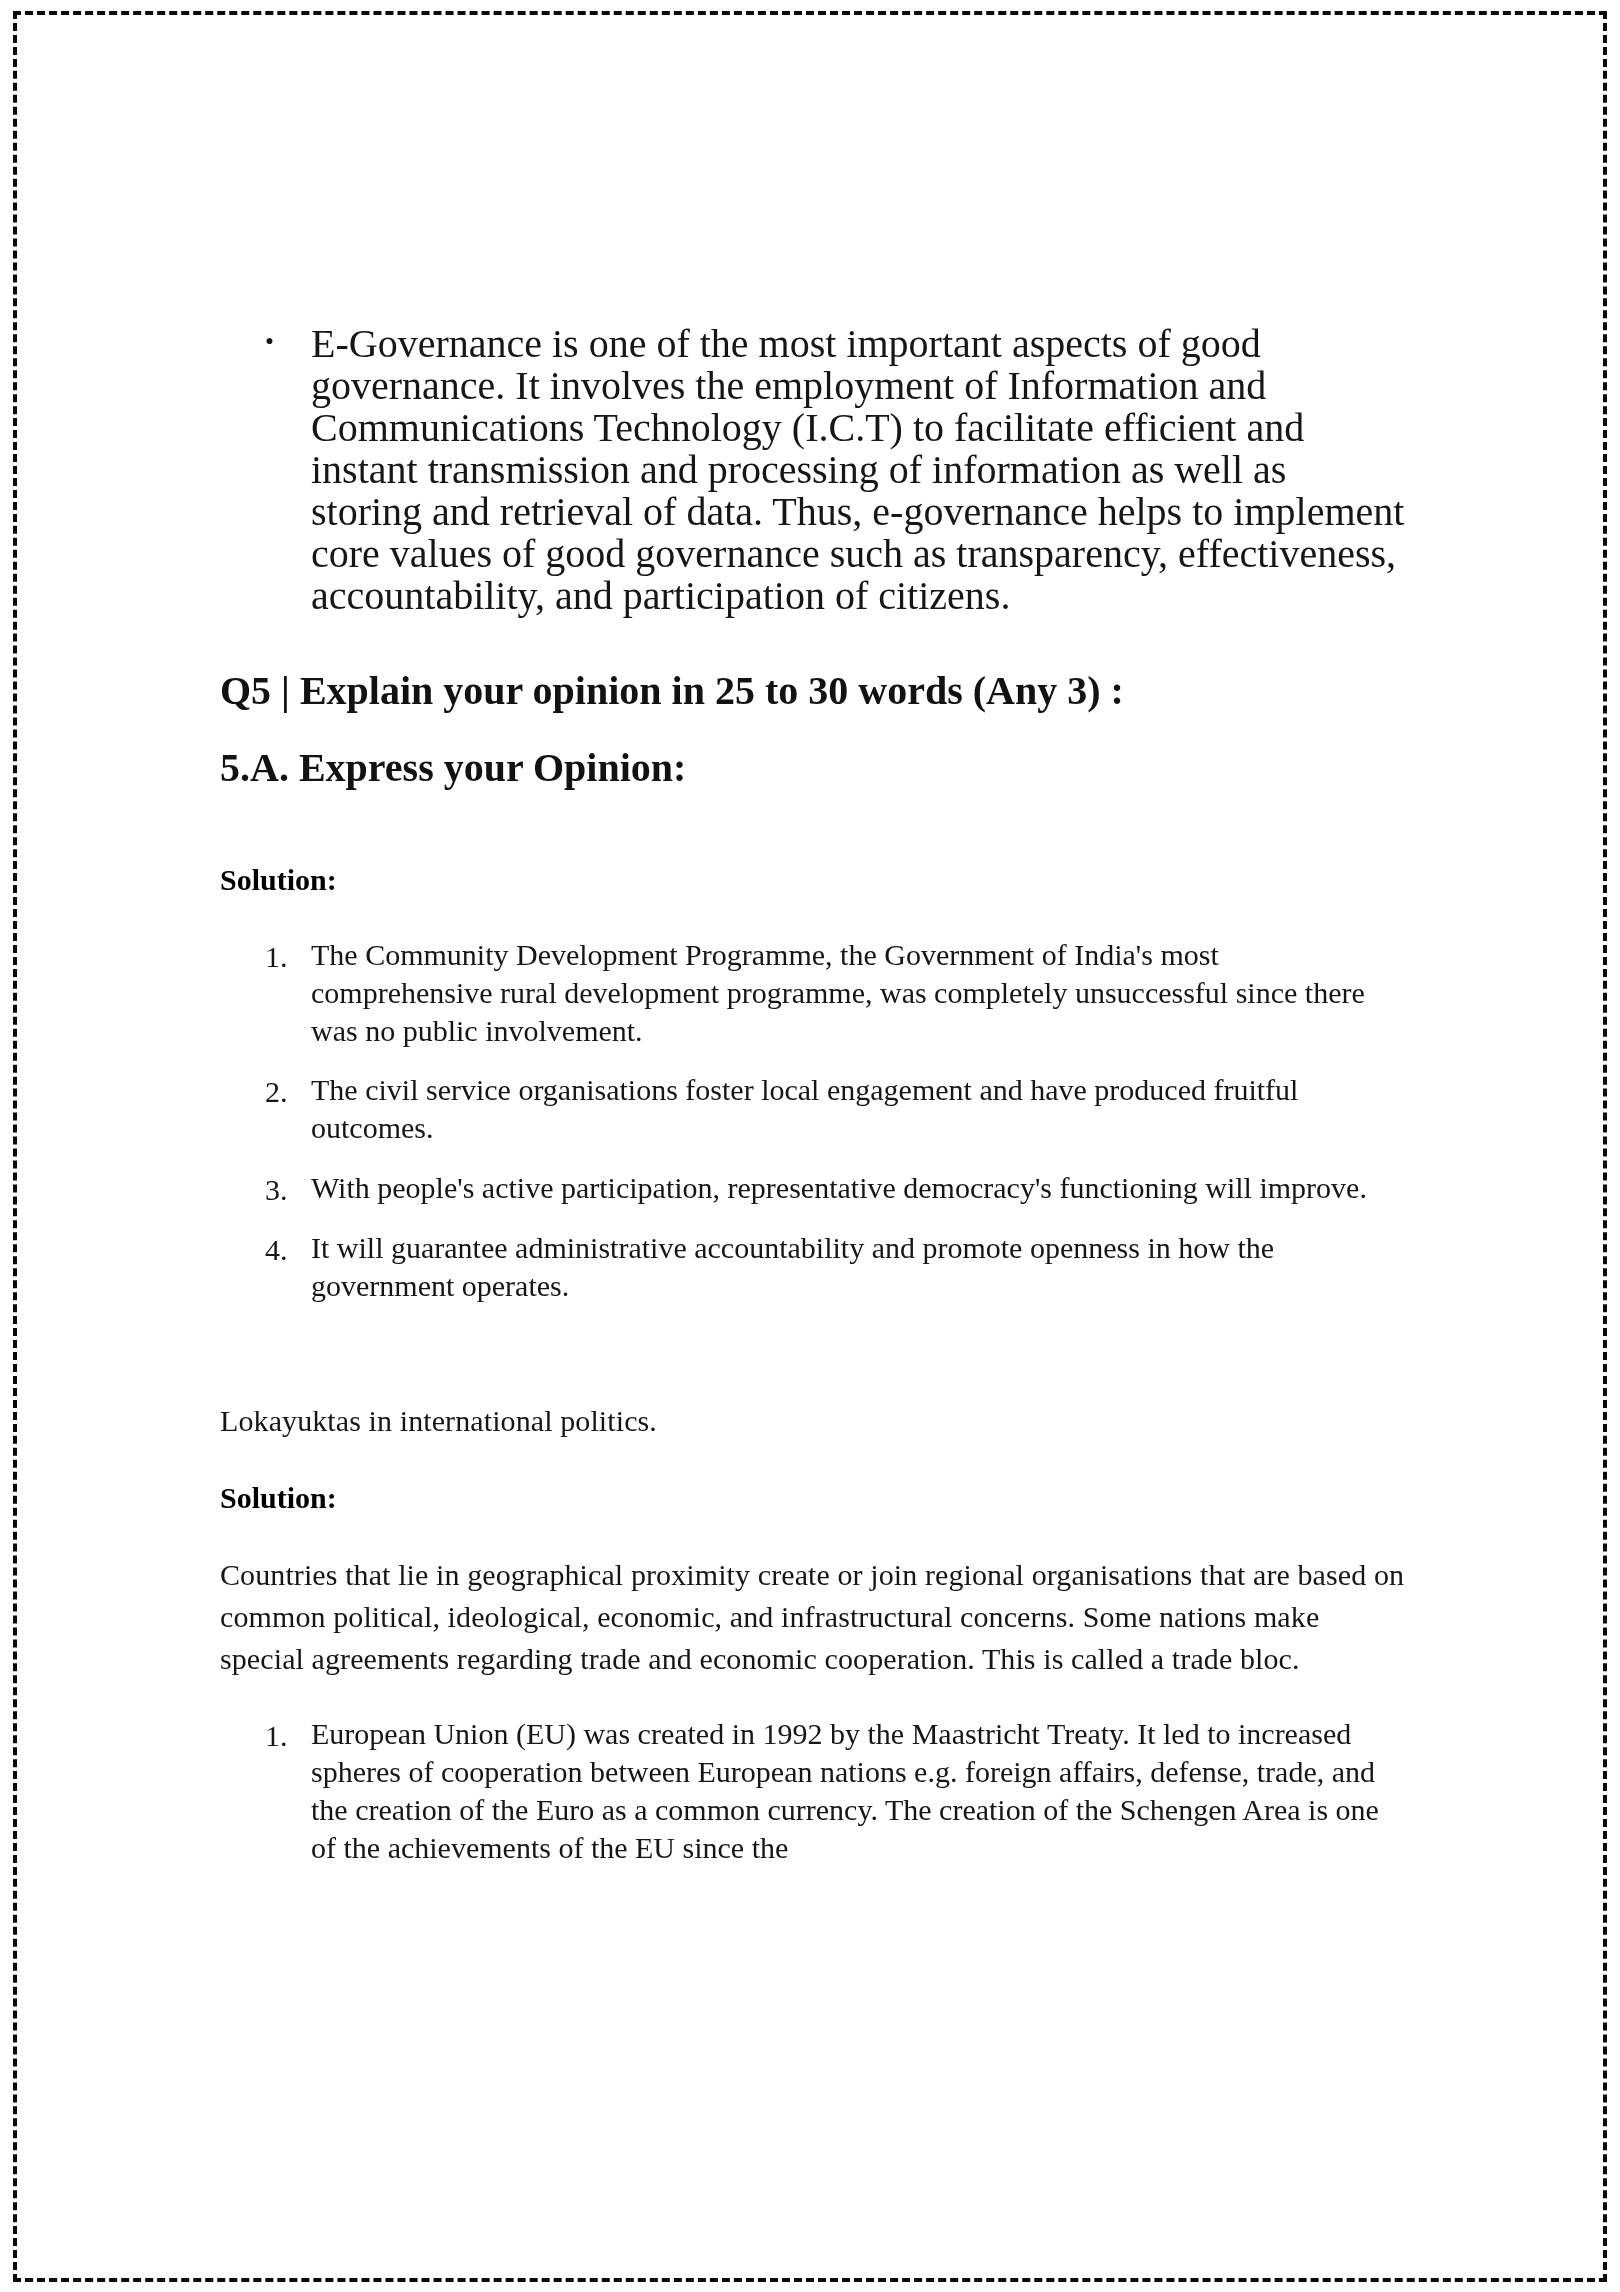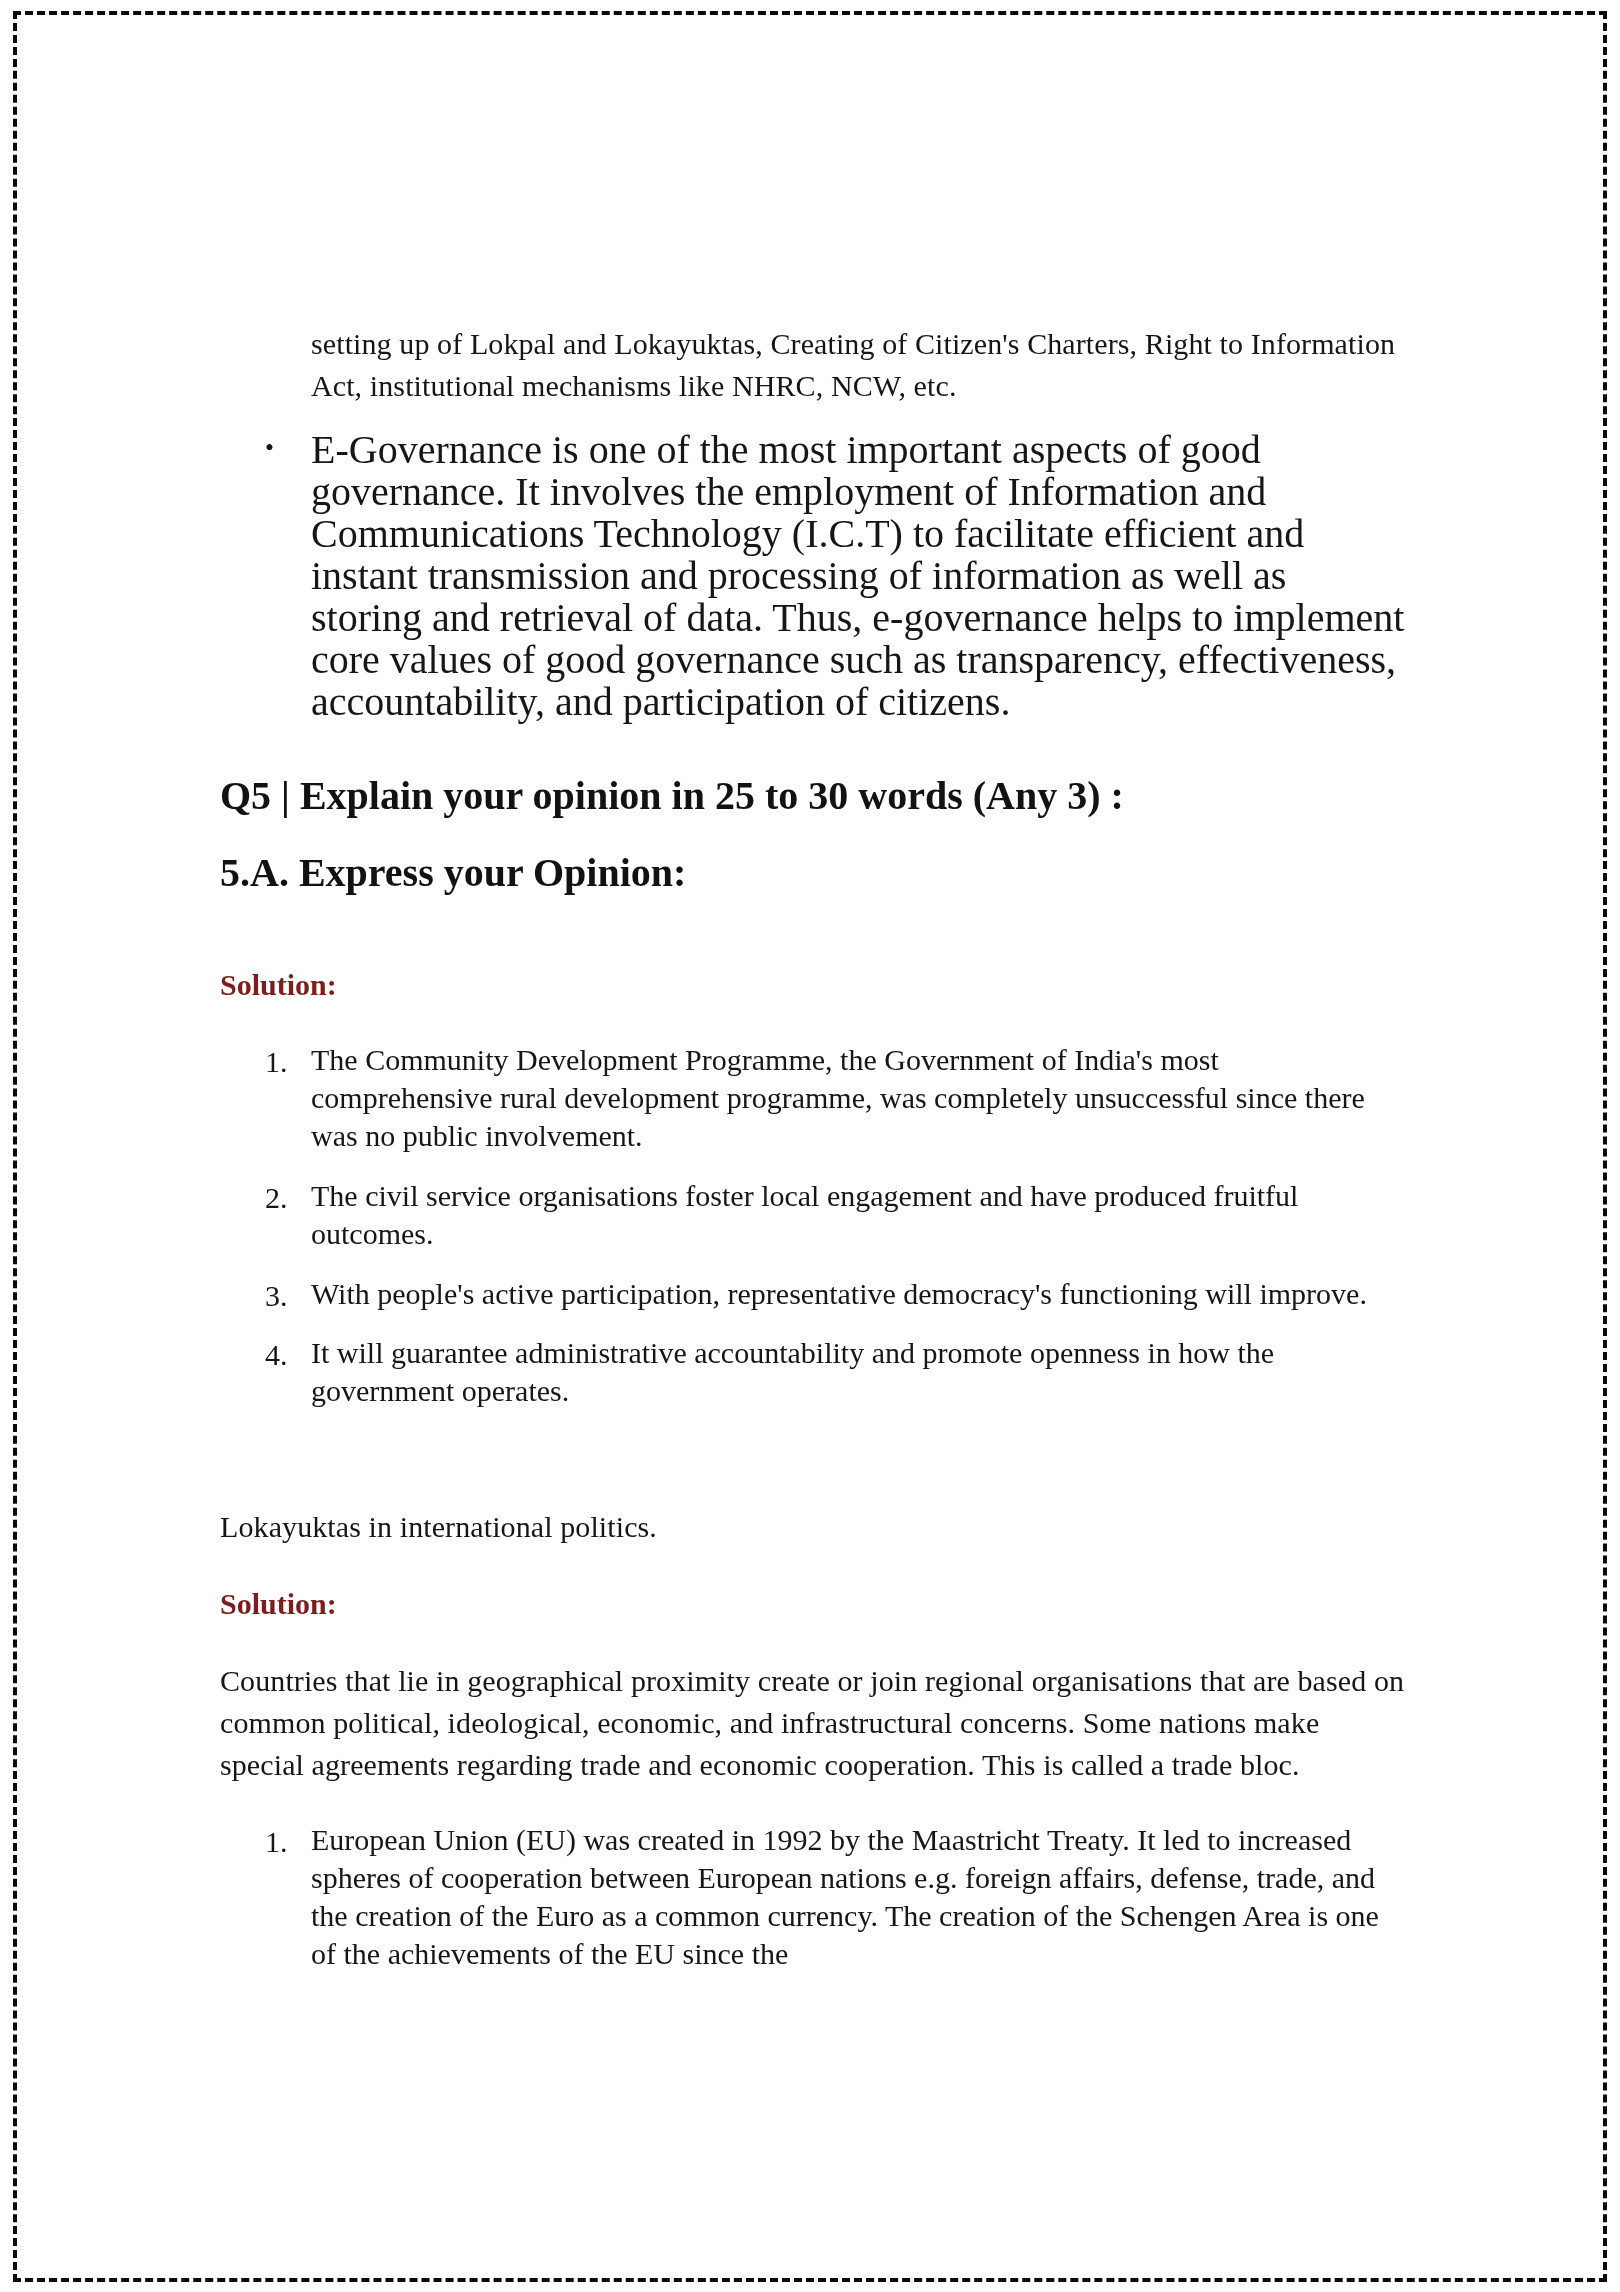--- a/index.html
+++ b/index.html
@@ -95,35 +95,34 @@
     line-height: 42px;
     font-weight: bold;
     margin: 0;
     color: #121212;
   }
   .solution-label {
     font-size: 30px;
     line-height: 42px;
     font-weight: bold;
     margin: 0;
-    color: #7f1d1d;
+    color: #000000;
   }
   .spacer-sm { height: 27.4px; }
   .spacer-md { height: 35px; }
 </style>
 </head>
 <body>
 
 <div class="page">
 
   <div class="dashed-frame"></div>
 
   <div class="content">
 
-    <p class="para cont-indent">setting up of Lokpal and Lokayuktas, Creating of Citizen's Charters, Right to Information Act, institutional mechanisms like NHRC, NCW, etc.</p>
 
     <ul class="bullet-list">
       <li>E-Governance is one of the most important aspects of good governance. It involves the employment of Information and Communications Technology (I.C.T) to facilitate efficient and instant transmission and processing of information as well as storing and retrieval of data. Thus, e-governance helps to implement core values of good governance such as transparency, effectiveness, accountability, and participation of citizens.</li>
     </ul>
 
     <div class="spacer-sm"></div>
 
     <p class="heading">Q5 | Explain your opinion in 25 to 30 words (Any 3) :</p>
 
     <div class="spacer-md"></div>

